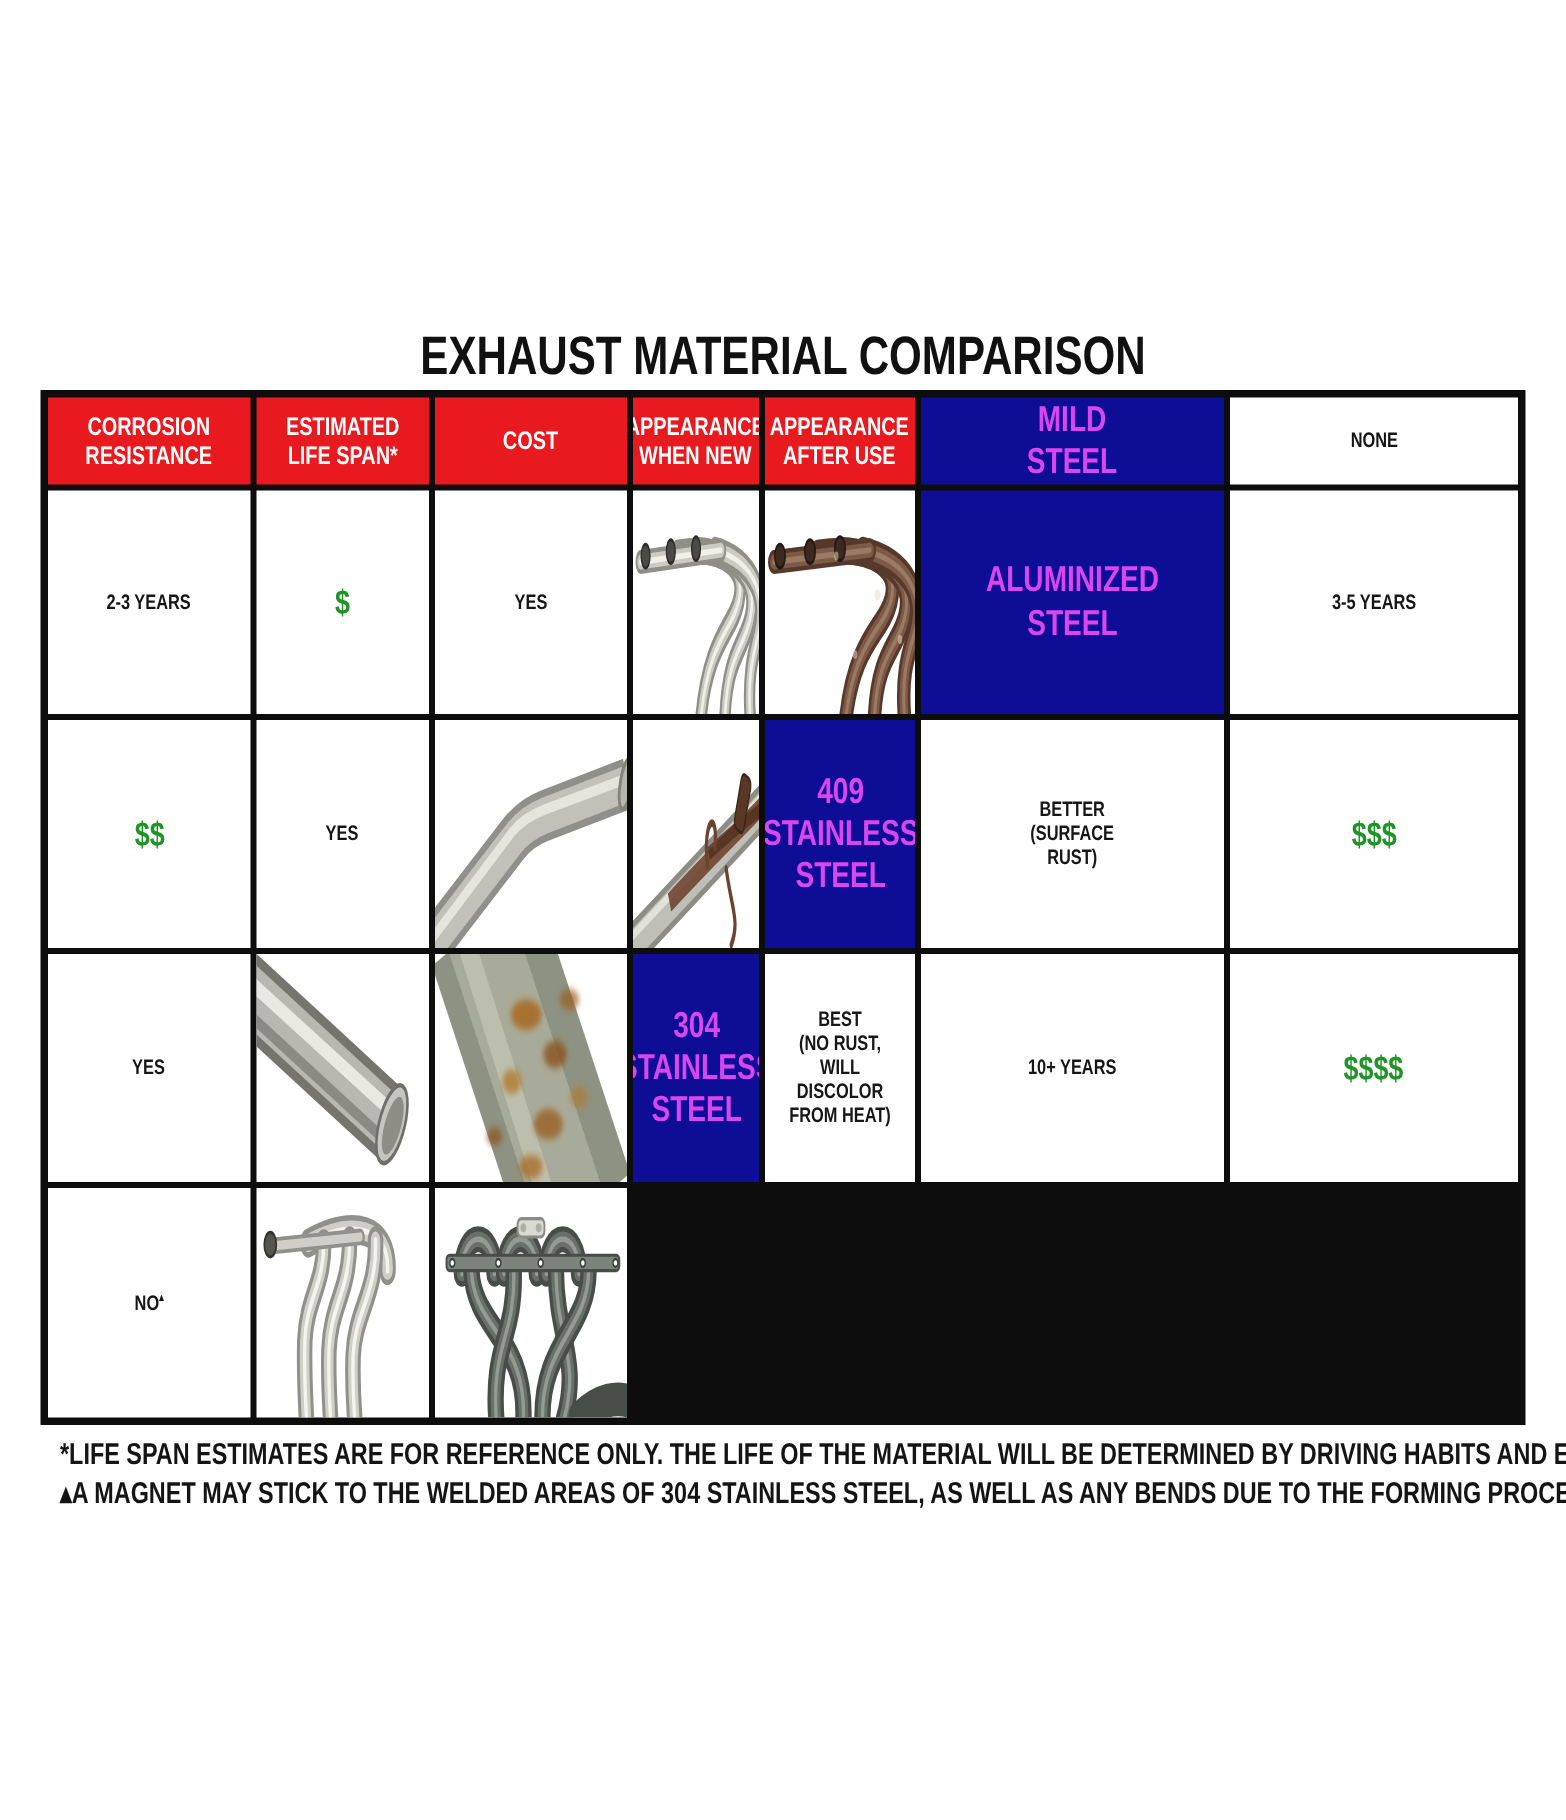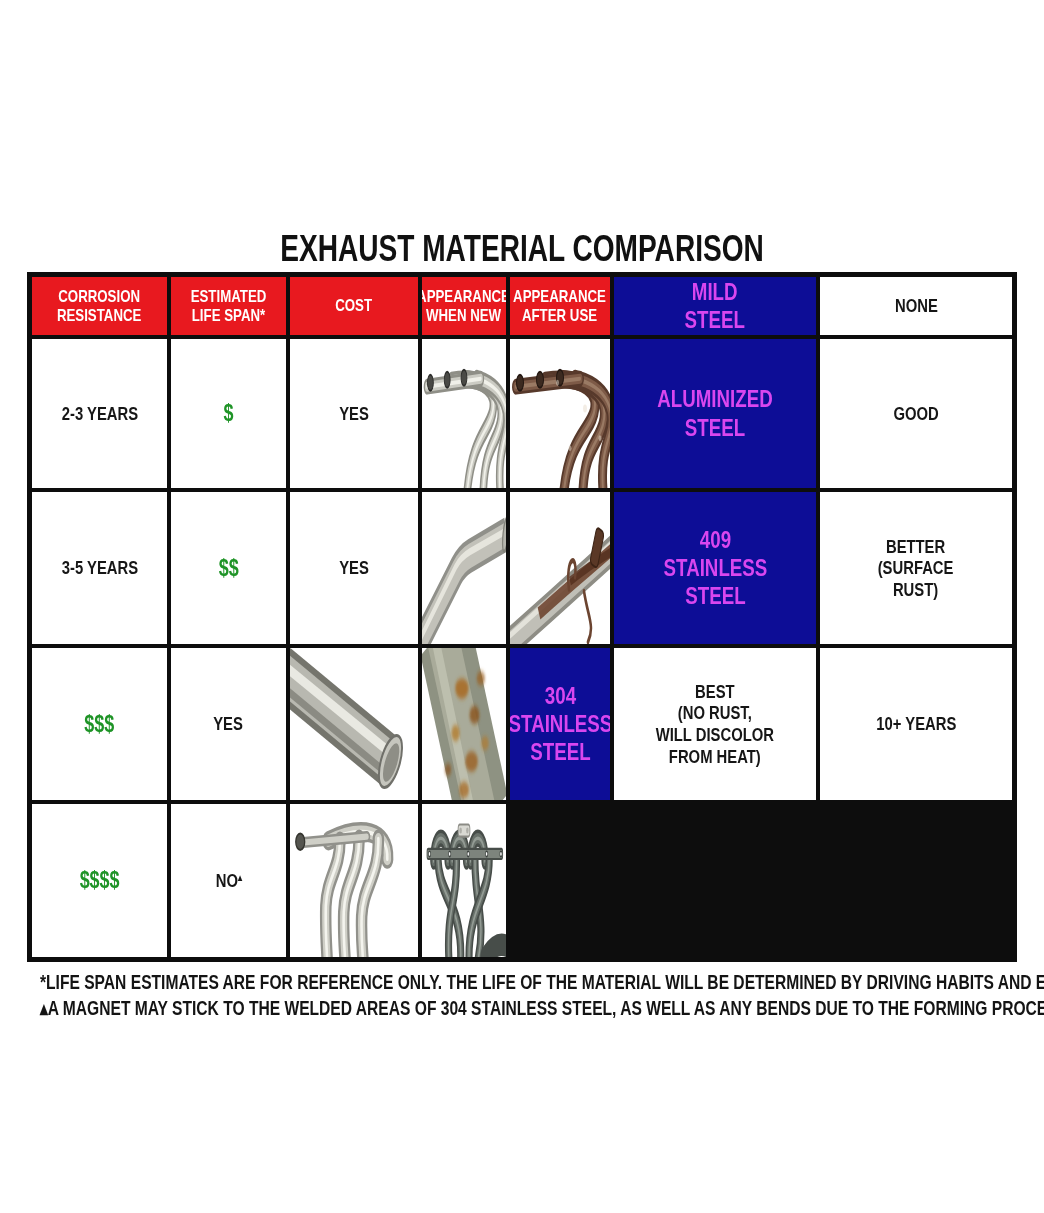--- a/index.html
+++ b/index.html
@@ -1,32 +1,32 @@
 <!DOCTYPE html>
 <html style="--page-bg: #ffffff; --header-red: #e8191f; --material-blue: #0d0d96; --cost-green: #1f9427; --grid-black: #0d0d0d; --text-black: #161616;"><head>
 <meta charset="utf-8">
 <style>
   * { box-sizing: border-box; margin: 0; padding: 0; }
   body { background: #ffffff; font-family: "Liberation Sans", sans-serif; }
-  .page { position: relative; width: 1044px; height: 1078px; background: var(--page-bg, #ffffff); overflow: hidden; margin: 12px auto; }
+  .page { position: relative; width: 1044px; height: 1078px; background: var(--page-bg, #ffffff); overflow: hidden; margin: 0 auto; }
 
   .title { position: absolute; top: 216px; left: 0; width: 100%; text-align: center;
            font-size: 36px; font-weight: 700; color: #111; letter-spacing: 0px; }
   .cond { display: inline-block; transform: scaleX(0.78); transform-origin: center; font-weight: 700; white-space: pre-line; }
   .cond-l { display: inline-block; transform: scaleX(0.78); transform-origin: left center; font-weight: 700; white-space: nowrap; }
 
   .tbl { position: absolute; left: 27px; top: 260px; width: 990px; height: 690px;
          background: var(--grid-black, #0d0d0d); padding: 5px;
          display: grid; gap: 4px;
          grid-template-columns: 135px 115px 128px 84px 100px 202px 192px;
          grid-template-rows: 58px 149px 152px 152px 153px; }
   .cell { display: flex; align-items: center; justify-content: center; text-align: center; background: #fff; overflow: hidden; }
   .hdr  { background: var(--header-red, #e8191f); color: #fff; font-size: 17px; line-height: 1.12; }
   .mat  { background: var(--material-blue, #0d0d96); color: #d946ef; font-size: 24px; line-height: 1.18; }
-  .val  { color: var(--text-black, #161616); font-size: 19px; line-height: 1.14; }
+  .val  { color: var(--text-black, #161616); font-size: 14px; line-height: 1.14; }
   .cost { color: var(--cost-green, #1f9427); font-size: 23px; }
   .val sup { font-size: 0.55em; vertical-align: 6px; }
   .img-cell { padding: 0; }
   .img-cell svg { width: 100%; height: 100%; display: block; }
 
   .footnotes { position: absolute; left: 40px; top: 958px; width: 1000px; color: #141414; }
   .footnote { font-size: 20px; line-height: 1.28; }
 </style>
 </head>
 <body>
@@ -136,23 +136,20 @@
             <circle cx="95" cy="44" r="3"></circle>
           </g>
       </svg>
     </div>
 
     <div class="cell mat">
         <span class="cond">ALUMINIZED
 STEEL</span>
       </div>
     <div class="cell val">
-        <span class="cond">GOOD</span>
-      </div>
-    <div class="cell val">
         <span class="cond">3-5 YEARS</span>
       </div>
     <div class="cell val cost">
         <span class="cond">$$</span>
       </div>
     <div class="cell val">
         <span class="cond"><span>YES</span><sup></sup></span>
       </div>
     <div class="cell img-cell">
       <svg viewBox="0 0 200 150" preserveAspectRatio="none">

